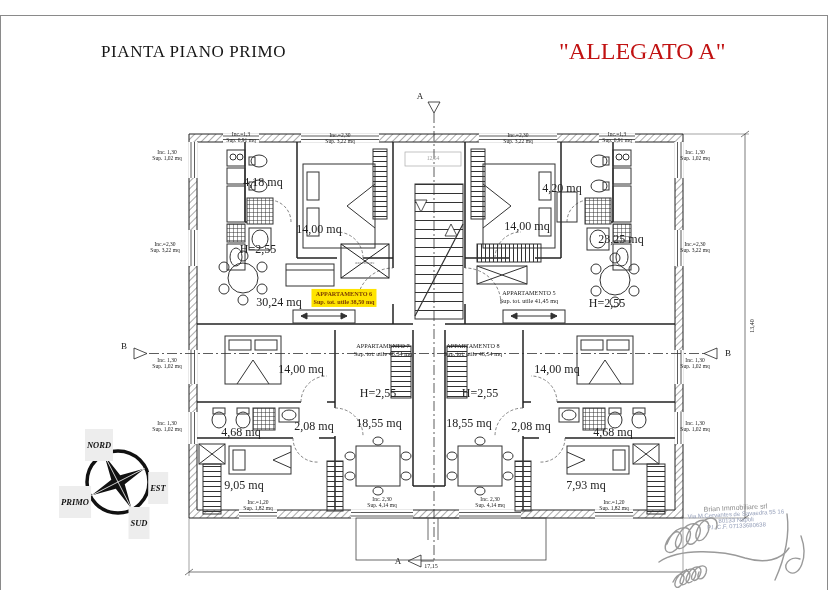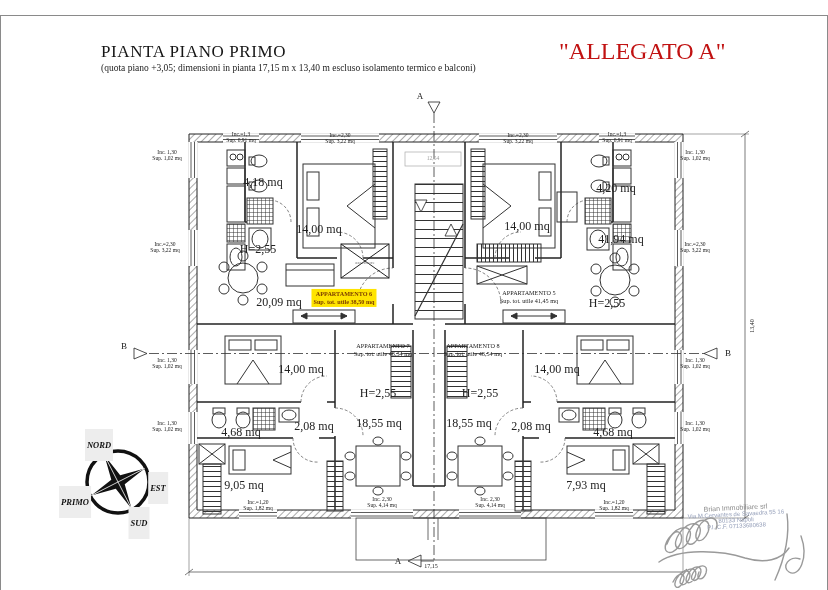--- a/index.html
+++ b/index.html
@@ -342,31 +342,30 @@
 
     <g>
       <circle cx="117" cy="466" r="31" fill="none" stroke="#111" stroke-width="3.5"></circle>
       <polygon fill="#111" points="103.4,439.3 119.2,459.3 143.7,452.4 123.7,468.2 130.6,492.7 114.8,472.7 90.3,479.6 110.3,463.8"></polygon>
       <line x1="103.4" y1="439.3" x2="130.6" y2="492.7" stroke="#fff" stroke-width="0.8"></line>
       <line x1="143.7" y1="452.4" x2="90.3" y2="479.6" stroke="#fff" stroke-width="0.8"></line>
     </g>
   </svg>
 
   <div class="title">PIANTA PIANO PRIMO</div>
-  <div class="subtitle">(quota piano +3,05; dimensioni in pianta 17,15 m x 13,40 m escluso isolamento termico e balconi)</div>
   <div class="allegato" style="color: rgb(193, 18, 18);">"ALLEGATO A"</div>
 
   <div id="plan-labels">
       <div class="plan-label" style="left: 262px; top: 166px;">4,18 mq</div>
       <div class="plan-label" style="left: 318px; top: 213px;">14,00 mq</div>
       <div class="plan-label" style="left: 257px; top: 233px;">H=2,55</div>
-      <div class="plan-label" style="left: 278px; top: 286px;">20,09 mq</div>
-      <div class="plan-label" style="left: 615px; top: 172px;">4,20 mq</div>
+      <div class="plan-label" style="left: 278px; top: 286px;">30,24 mq</div>
+      <div class="plan-label" style="left: 561px; top: 172px;">4,20 mq</div>
       <div class="plan-label" style="left: 526px; top: 210px;">14,00 mq</div>
-      <div class="plan-label" style="left: 620px; top: 223px;">41,94 mq</div>
+      <div class="plan-label" style="left: 620px; top: 223px;">23,25 mq</div>
       <div class="plan-label" style="left: 606px; top: 287px;">H=2,55</div>
       <div class="plan-label" style="left: 300px; top: 353px;">14,00 mq</div>
       <div class="plan-label" style="left: 377px; top: 377px;">H=2,55</div>
       <div class="plan-label" style="left: 240px; top: 416px;">4,68 mq</div>
       <div class="plan-label" style="left: 313px; top: 410px;">2,08 mq</div>
       <div class="plan-label" style="left: 378px; top: 407px;">18,55 mq</div>
       <div class="plan-label" style="left: 243px; top: 469px;">9,05 mq</div>
       <div class="plan-label" style="left: 556px; top: 353px;">14,00 mq</div>
       <div class="plan-label" style="left: 479px; top: 377px;">H=2,55</div>
       <div class="plan-label" style="left: 612px; top: 416px;">4,68 mq</div>

